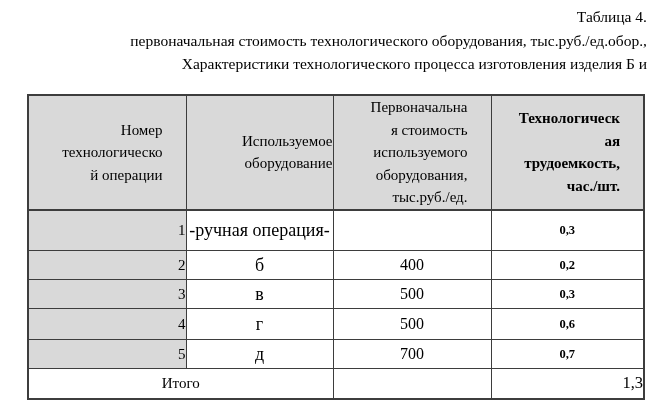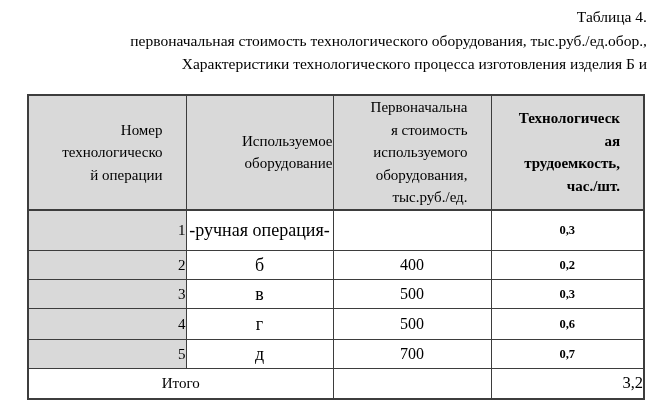--- a/index.html
+++ b/index.html
@@ -138,18 +138,18 @@
       <tr class="rx">
         <td class="c1">5</td>
         <td class="c2">д</td>
         <td class="c3">700</td>
         <td class="c4">0,7</td>
       </tr>
 
       <tr class="total">
         <td class="total-label" colspan="2">Итого</td>
         <td class="c3"></td>
-        <td class="total-val">3,2</td>
+        <td class="total-val">1,3</td>
       </tr>
     </tbody>
   </table>
 
 </div>
 
 </body></html>

